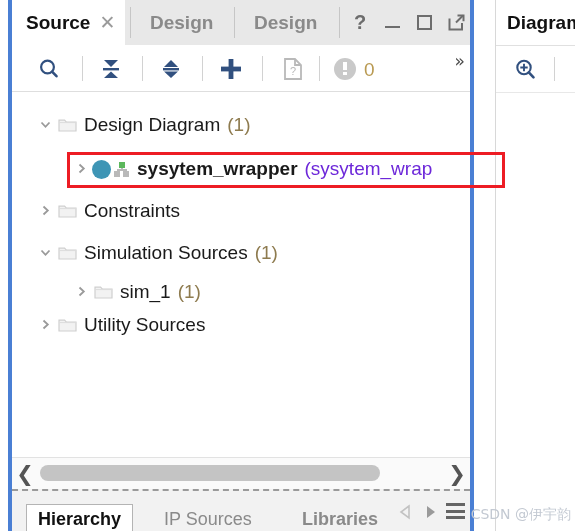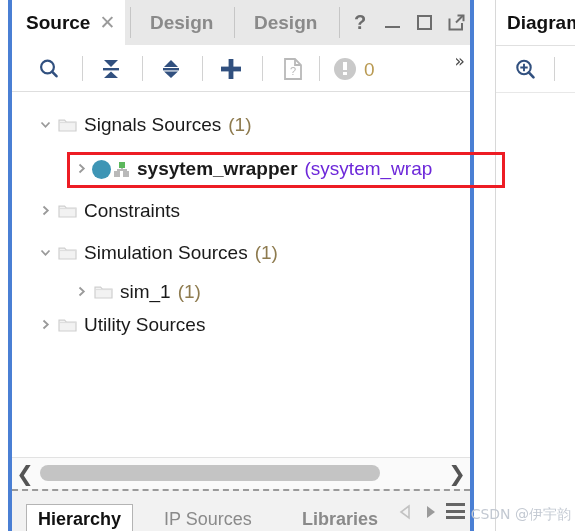--- a/index.html
+++ b/index.html
@@ -452,21 +452,21 @@
           <svg width="13" height="13" viewBox="0 0 13 13">
               <path d="M2.5 4.5 L6.5 8.8 L10.5 4.5" fill="none" stroke="#9a9a9a" stroke-width="1.8"></path>
             </svg>
         </span>
         <span class="folder-ico">
           <svg width="19" height="16" viewBox="0 0 19 16">
             <path d="M1 3.2 L6.6 3.2 L8.2 5 L18 5 L18 14 L1 14 Z" fill="#f2f2f2" stroke="#cfcfcf" stroke-width="1.2"></path>
             <path d="M1 5.6 L18 5.6" stroke="#dcdcdc" stroke-width="1"></path>
           </svg>
         </span>
-        <span class="lbl">Signals Sources</span>
+        <span class="lbl">Design Diagram</span>
         <span class="cnt">(1)</span>
       </div>
 
       <div class="row" style="top:60px;left:58px;">
         <span class="arrow">
           <svg width="13" height="13" viewBox="0 0 13 13">
               <path d="M4.5 2.5 L8.8 6.5 L4.5 10.5" fill="none" stroke="#9a9a9a" stroke-width="1.8"></path>
             </svg>
         </span>
         <span class="circle-ico"></span>

